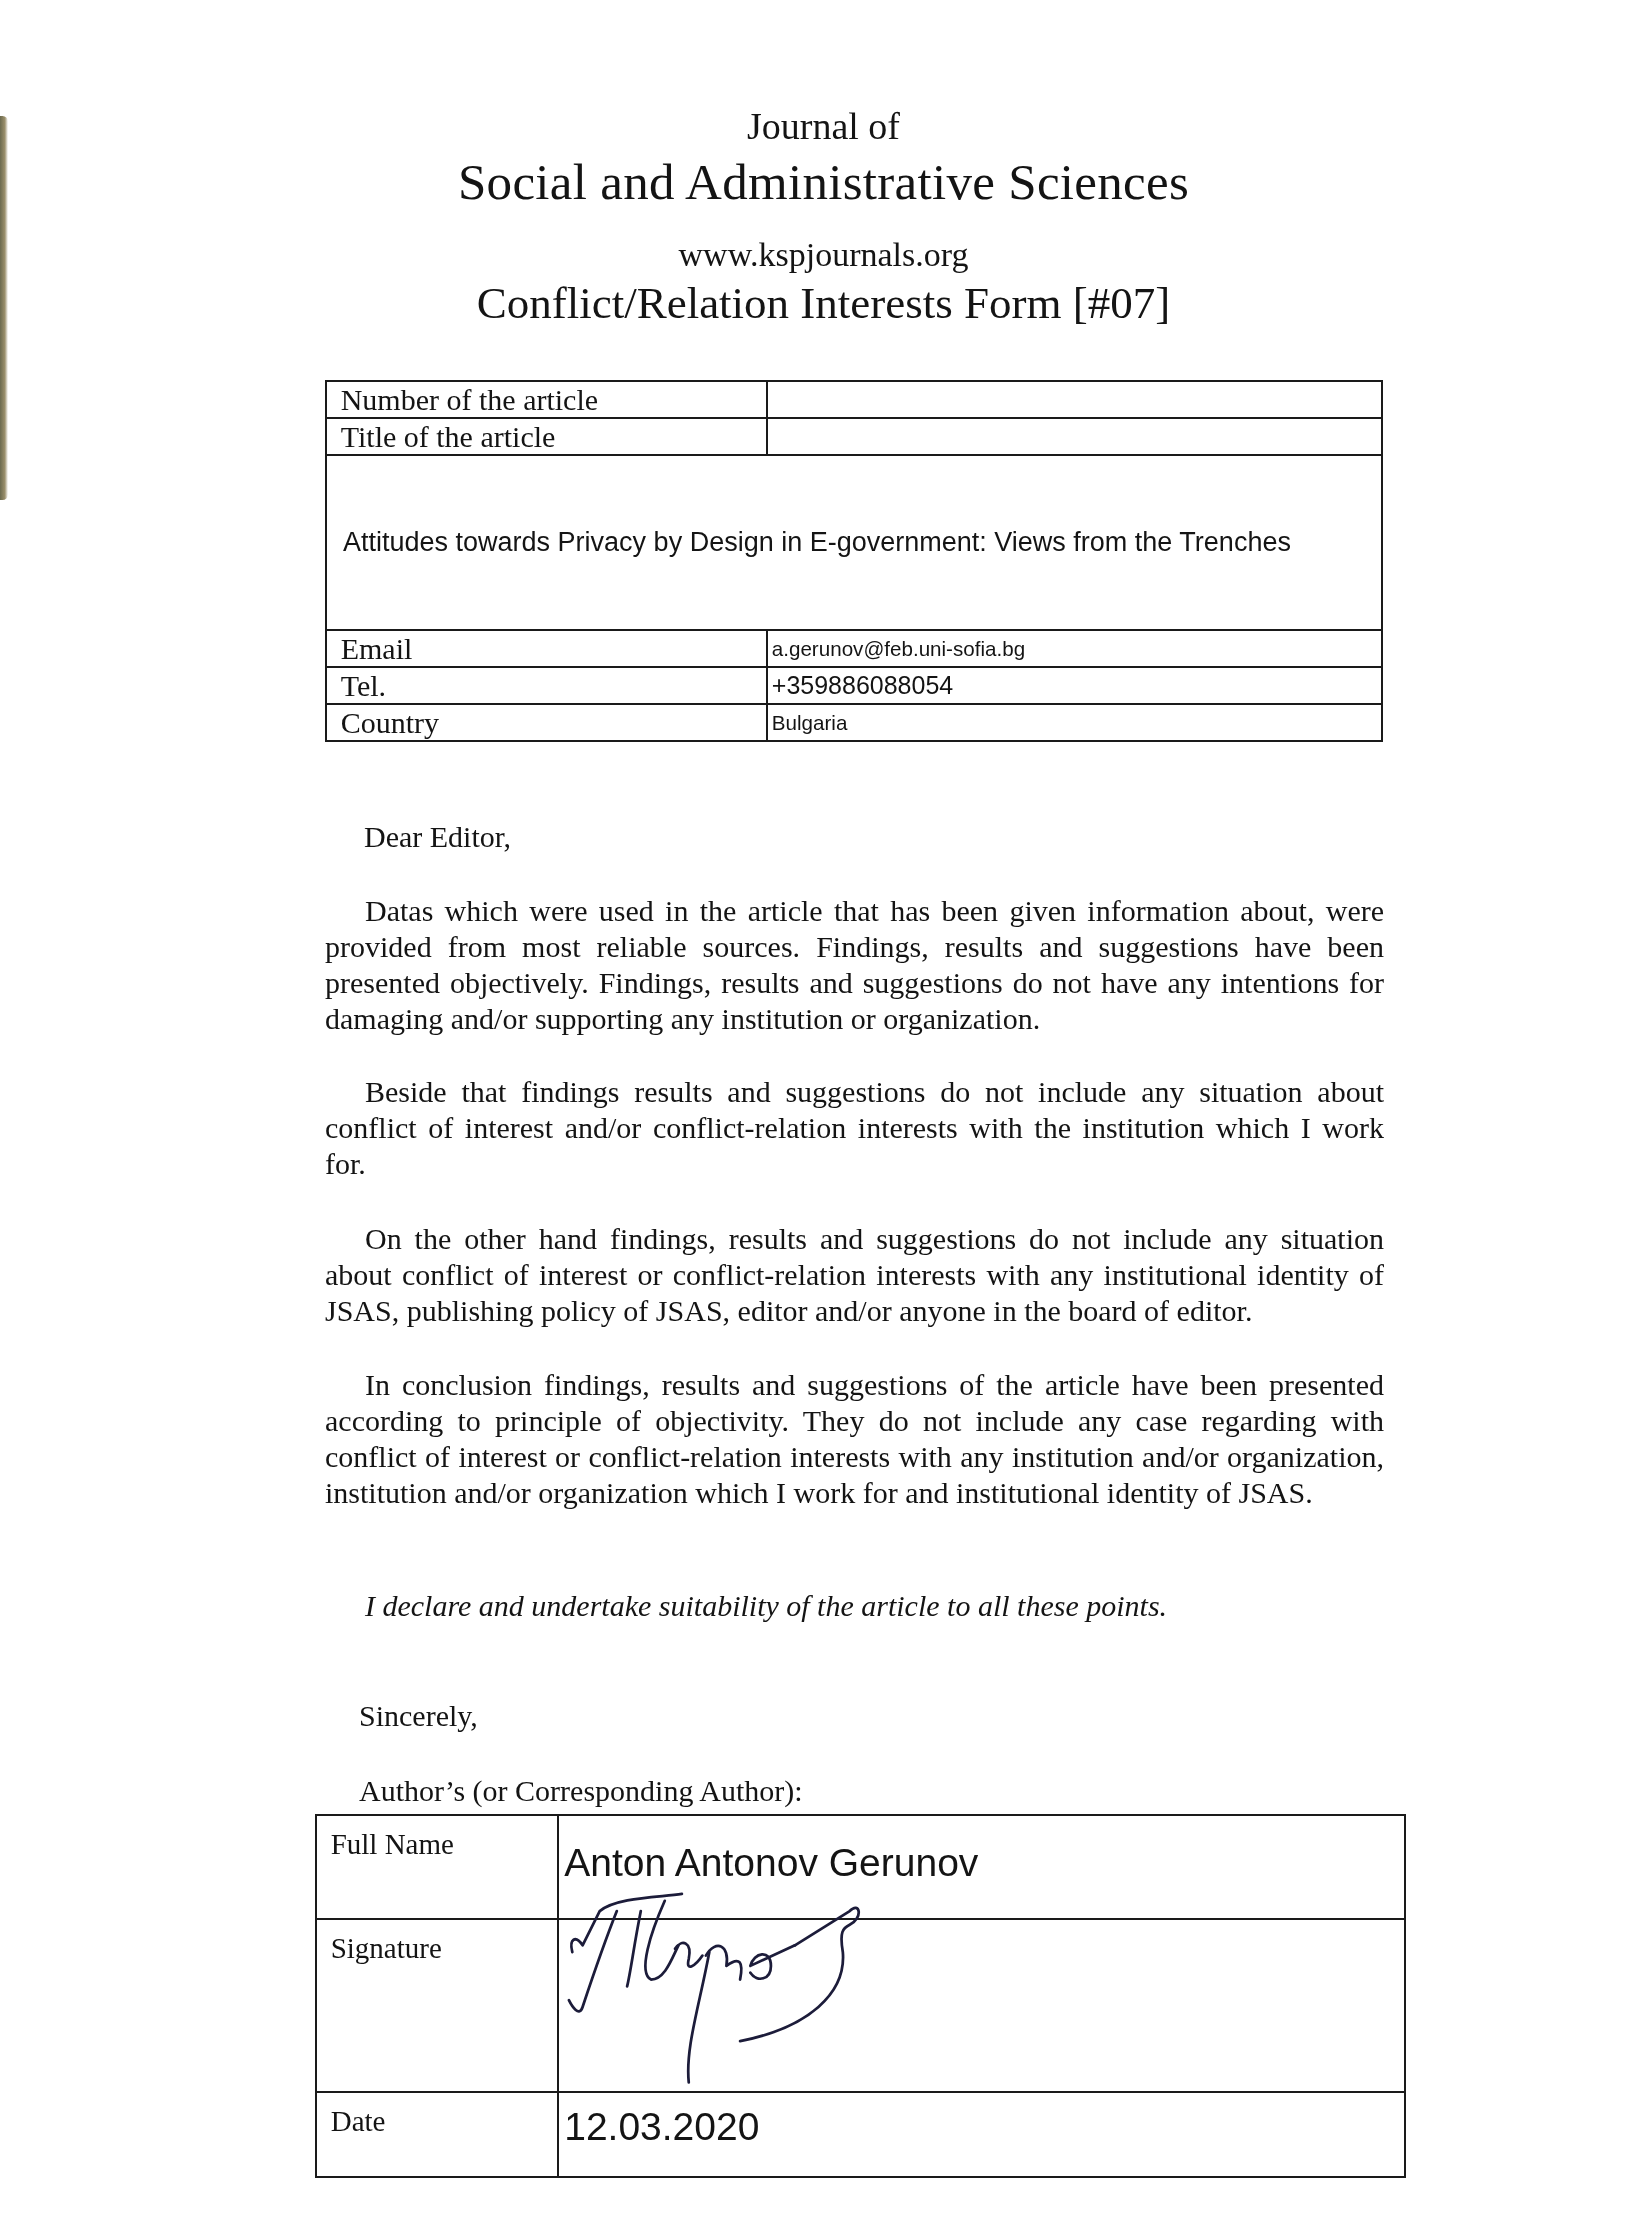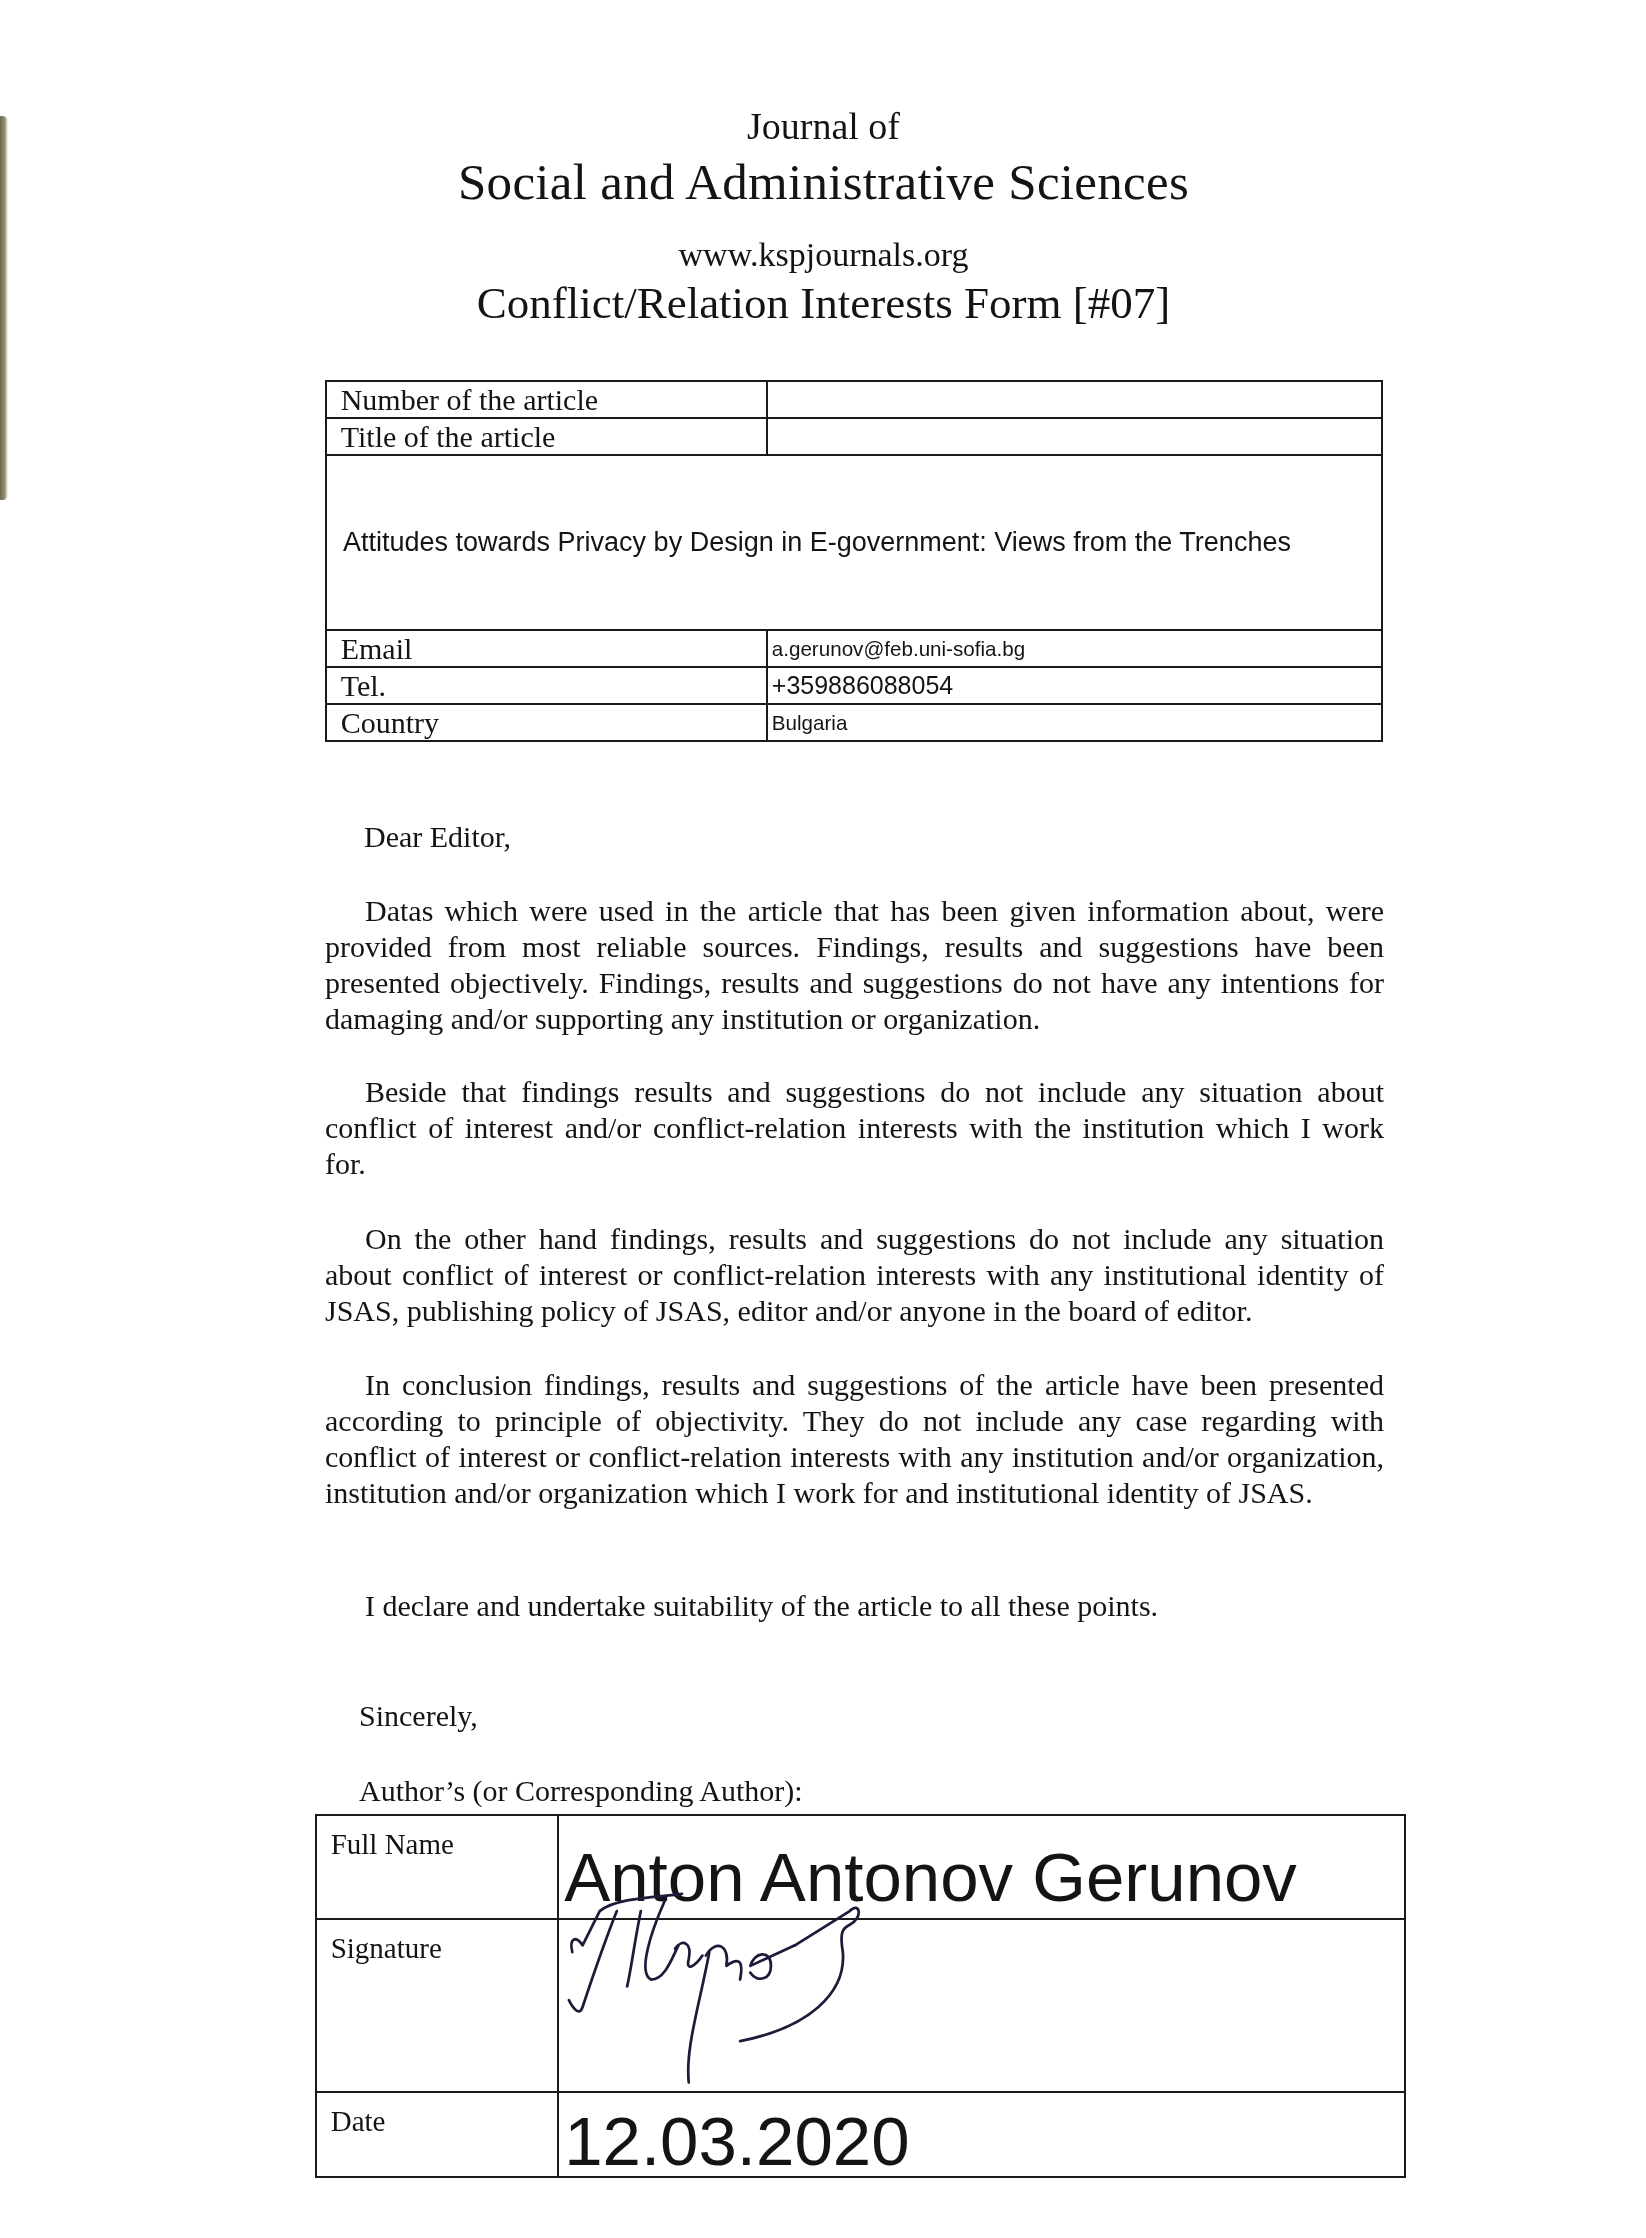--- a/index.html
+++ b/index.html
@@ -31,32 +31,32 @@
     font-size: 27px; text-align: left; vertical-align: middle;
   }
 
   .letter { position: absolute; left: 325px; width: 1059px; font-size: 30px; line-height: 36px; }
   .letter p { margin: 0; text-align: justify; text-indent: 40px; }
   .salutation { top: 819px; left: 364px !important; }
   .para1 { top: 893px; }
   .para2 { top: 1074px; }
   .para3 { top: 1221px; }
   .para4 { top: 1367px; }
-  .para5 { top: 1588px; }
+  .para5 { top: 1588px; font-style: italic; }
   .sincerely { top: 1698px; left: 359px !important; }
   .author-label { top: 1773px; left: 359px !important; }
 
   table.auth {
     position: absolute; left: 315px; top: 1814px; width: 1091px;
     border-collapse: collapse;
   }
   table.auth td { border: 2.1px solid #1a1a1a; vertical-align: top; }
   table.auth td.label { width: 226px; font-size: 29px; padding: 12.3px 0 0 13.7px; border-radius: 23px; }
   table.auth td.value {
-    font-family: "Liberation Sans", "DejaVu Sans", sans-serif; font-size: 69px;
+    font-family: "Liberation Sans", "DejaVu Sans", sans-serif; font-size: 39px;
     padding: 27px 0 0 5.5px; line-height: 1;
   }
   table.auth tr.r-name td { height: 75px; }
   table.auth tr.r-sig td { height: 144px; }
   table.auth tr.r-date td { height: 69px; }
   table.auth tr.r-date td.value { padding-top: 13.7px; }
   .sig-svg { position: absolute; left: 562px; top: 1870px; width: 411px; height: 226px; }
 </style>
 </head>
 <body>

